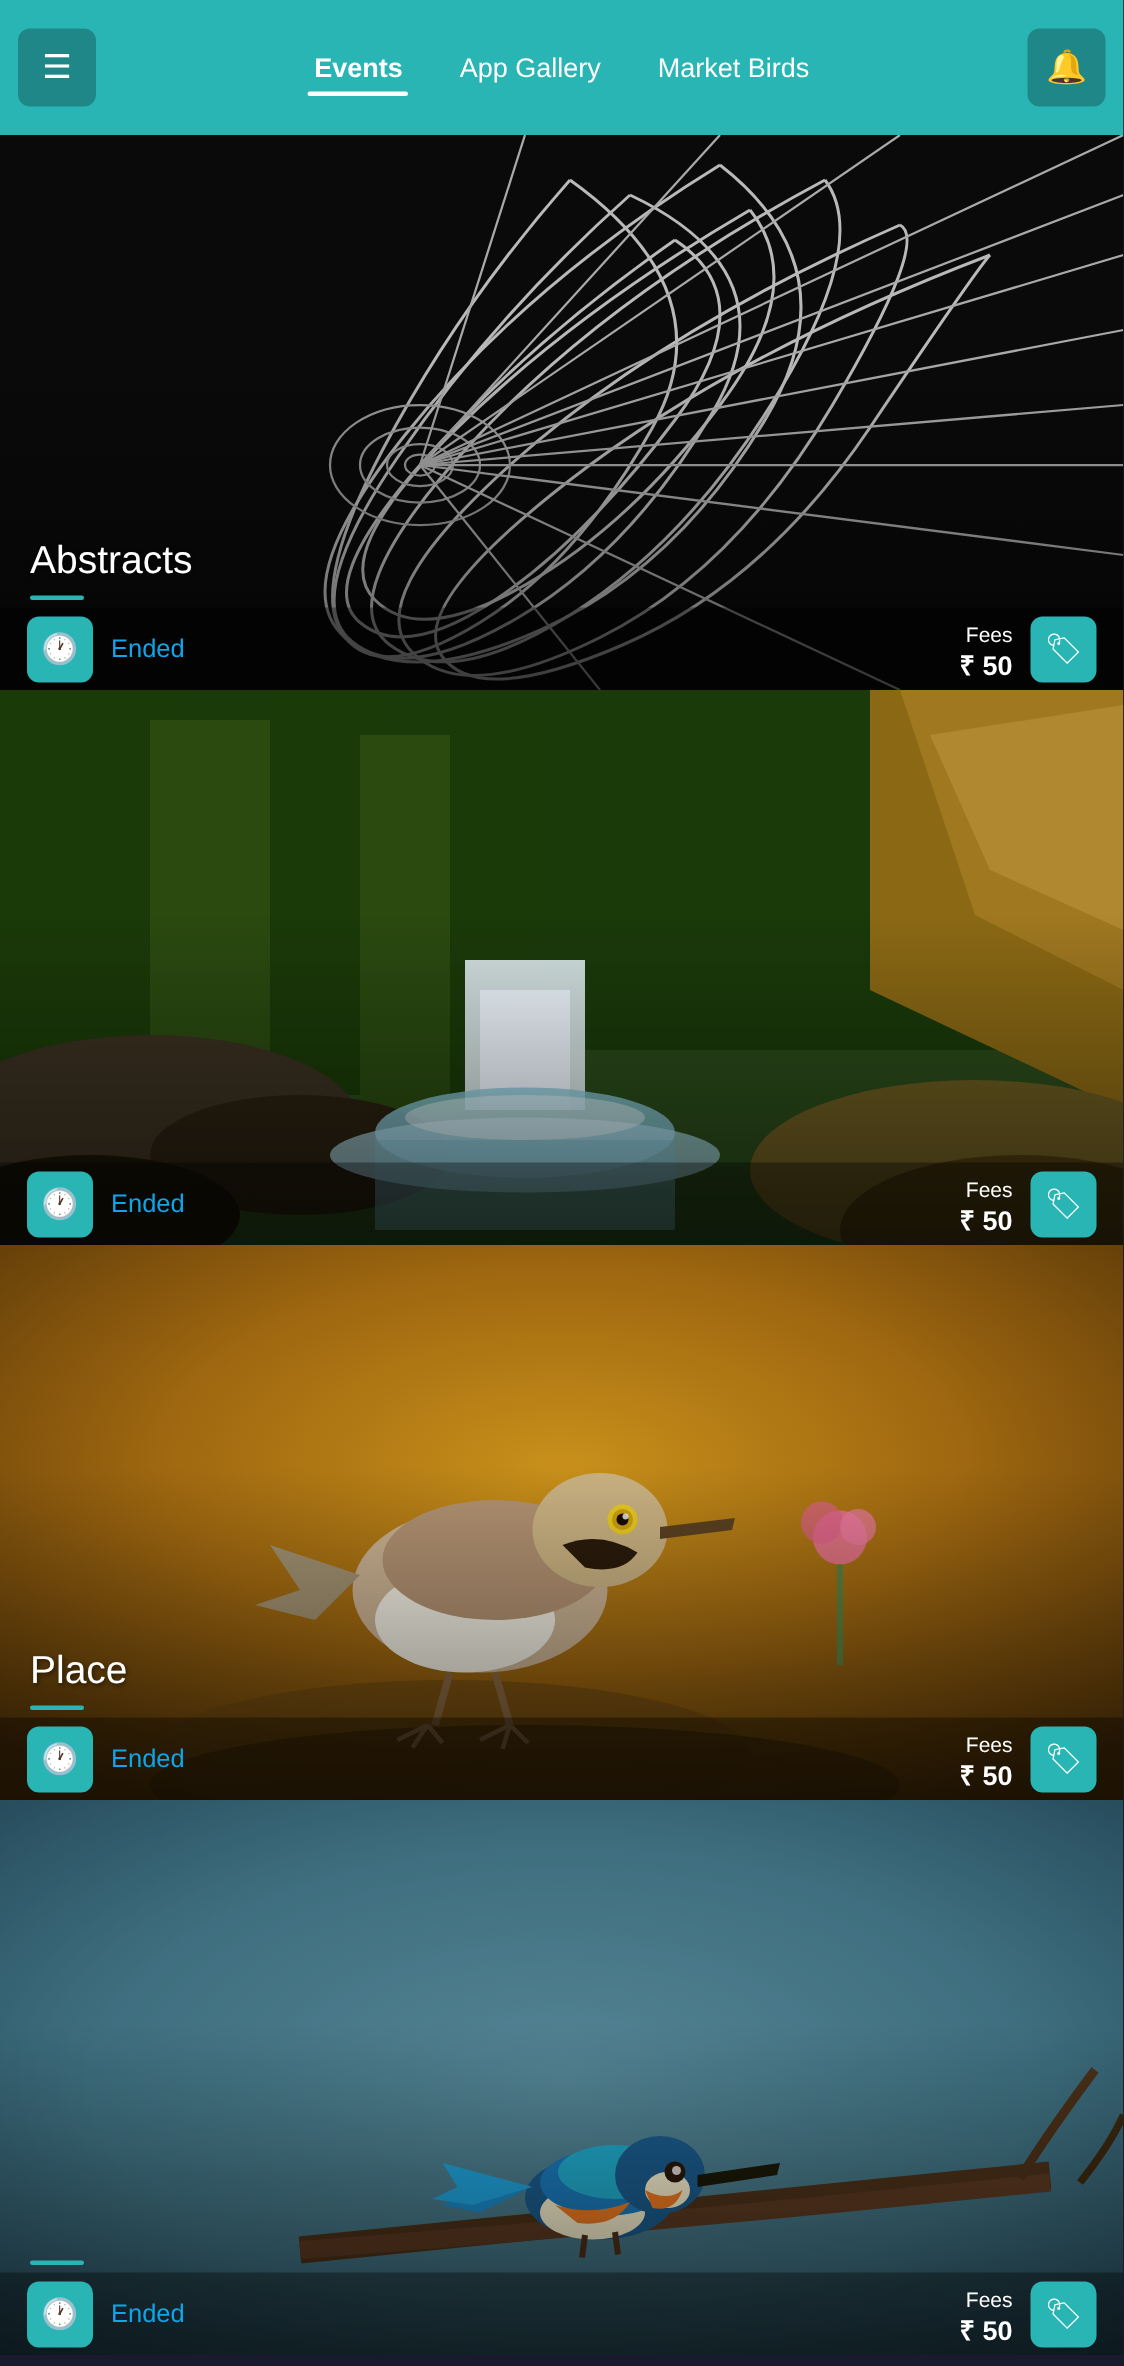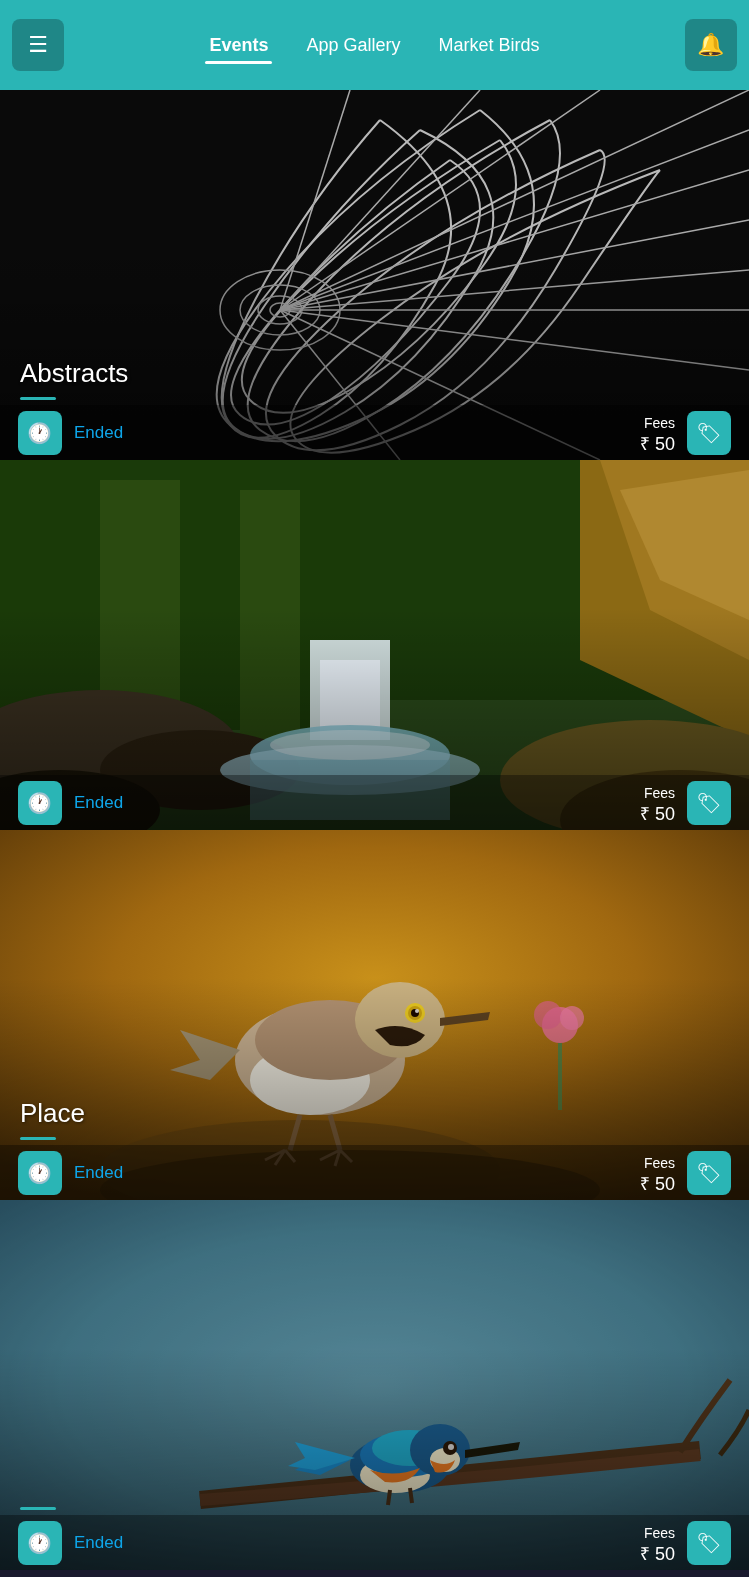--- a/index.html
+++ b/index.html
@@ -200,21 +200,21 @@
 
     .event-fees-label {
       color: white;
       font-size: 14px;
       font-weight: 400;
     }
 
     .event-fees-amount {
       color: white;
       font-size: 18px;
-      font-weight: 400;
+      font-weight: 700;
     }
 
     
     .abstract-art {
       position: absolute;
       top: 0;
       left: 0;
       width: 100%;
       height: 100%;
     }

